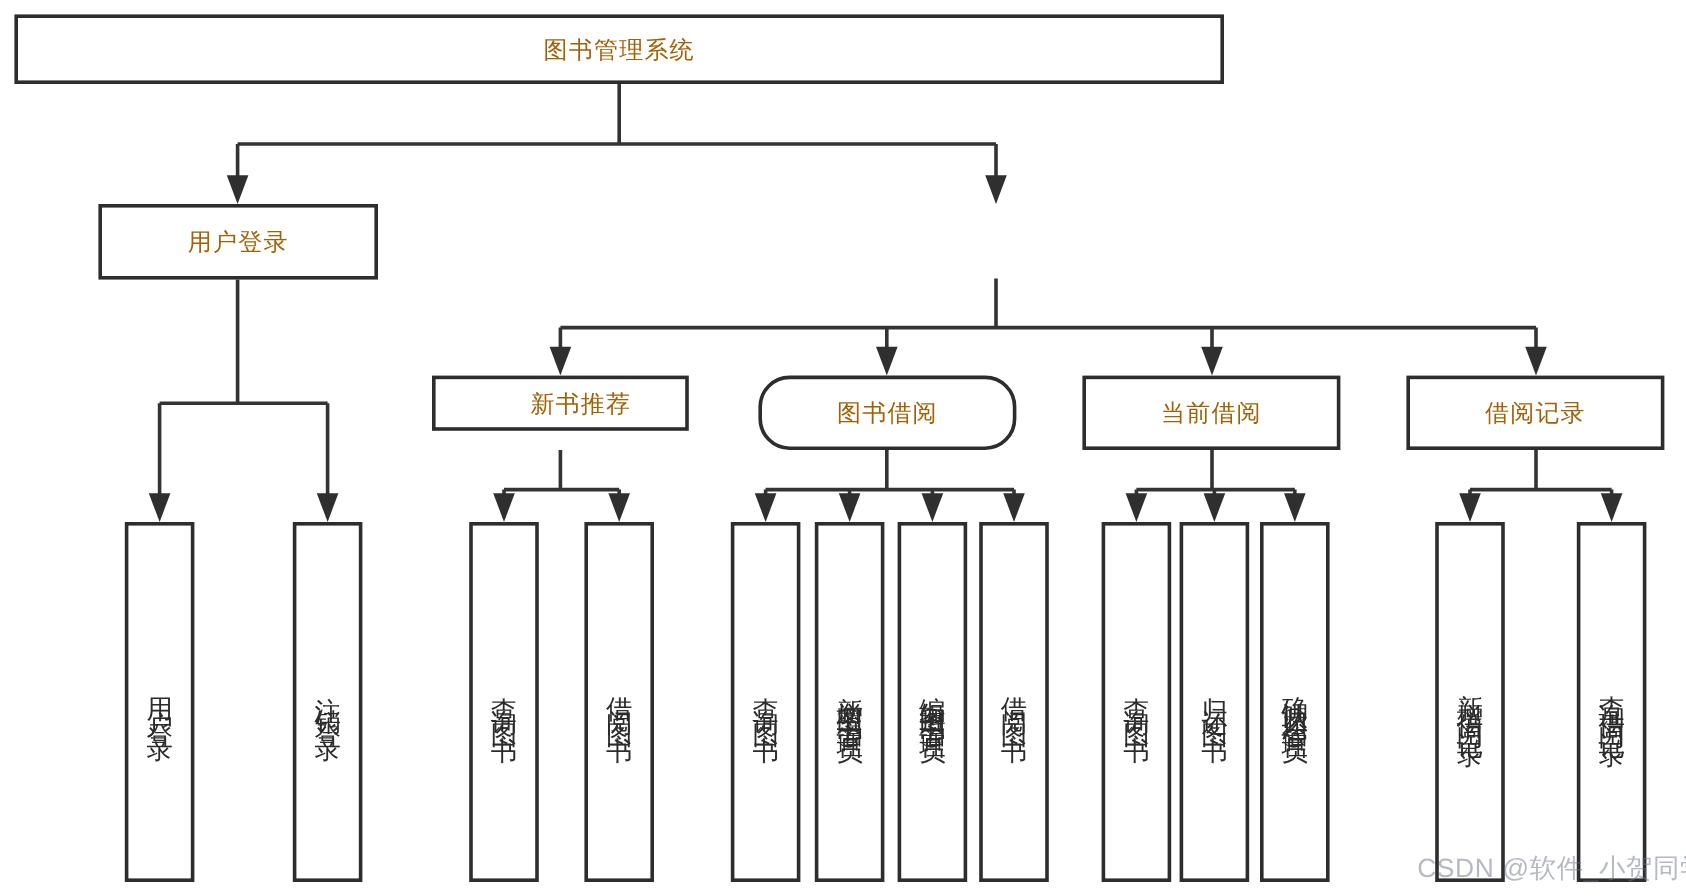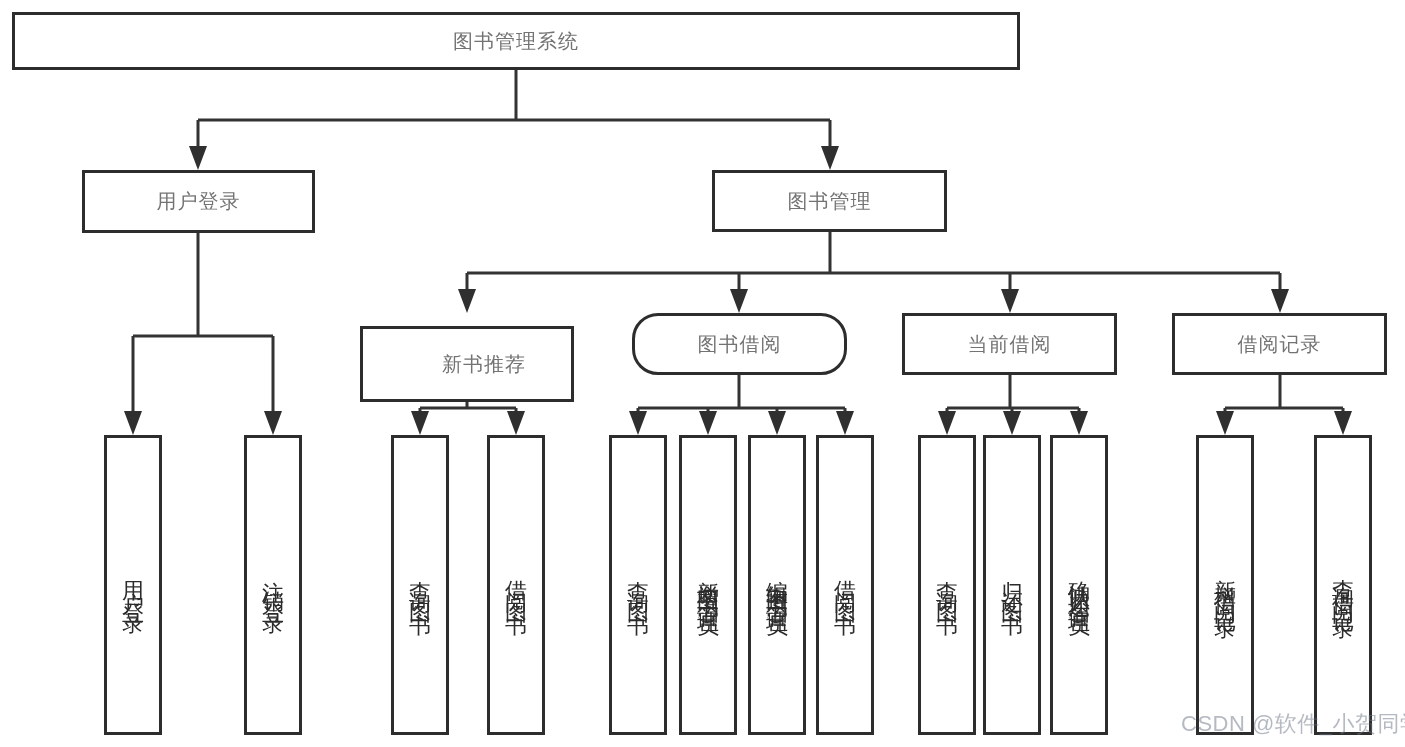--- a/index.html
+++ b/index.html
@@ -4,41 +4,41 @@
 <style>
   html,body{margin:0;padding:0;background:#ffffff;}
   .canvas{
     position:relative;width:1405px;height:747px;background:#ffffff;
     font-family:"Liberation Sans",sans-serif;color:#2b2b2b;overflow:hidden;
   }
   .edges{position:absolute;left:0;top:0;width:1405px;height:747px;}
   .node{
     position:absolute;box-sizing:border-box;background:#ffffff;
     border:3px solid #2d2d2d;display:flex;align-items:center;justify-content:center;
-    font-size:20px;letter-spacing:1px;color:#737373;z-index:2;
+    font-size:20px;letter-spacing:1px;color:#a16207;z-index:2;
   }
   .leaf{
     position:absolute;box-sizing:border-box;background:#ffffff;
     border:3px solid #2d2d2d;display:flex;align-items:center;justify-content:center;
     top:435px;width:58px;height:300px;z-index:2;
   }
   .vtext{
     writing-mode:vertical-rl;text-orientation:mixed;
     font-size:22px;color:#2b2b2b;line-height:1;white-space:nowrap;
   }
   .s4 .vtext{letter-spacing:11px;}
   .s6 .vtext{letter-spacing:8px;}
   .s9 .vtext{letter-spacing:5px;}
   .s10 .vtext{letter-spacing:5px;}
 
   
   #n-root{left:12px;top:12px;width:1008px;height:58px;}
   #n-login{left:82px;top:170px;width:233px;height:63px;}
   #n-mgmt{left:712px;top:170px;width:235px;height:62px;}
-  #n-newbook{left:360px;top:326px;width:214px;height:76px;padding-left:34px;}
+  #n-newbook{left:360px;top:313px;width:214px;height:46px;padding-left:34px;}
   #n-bookborrow{left:632px;top:313px;width:215px;height:62px;border-radius:26px;}
   #n-currentborrow{left:902px;top:313px;width:215px;height:62px;}
   #n-borrowrecords{left:1172px;top:313px;width:215px;height:62px;}
 
   #l-login{left:104px;}
   #l-logout{left:244px;}
   #l-nb-query{left:391px;}
   #l-nb-borrow{left:487px;}
   #l-bb-query{left:609px;}
   #l-bb-add{left:679px;}
@@ -97,21 +97,20 @@
       <polygon points="1003,411 1021,411 1012,435"></polygon>
       <polygon points="1070,411 1088,411 1079,435"></polygon>
       <polygon points="1216,411 1234,411 1225,435"></polygon>
       <polygon points="1334,411 1352,411 1343,435"></polygon>
     </g>
   </svg>
 
   <div class="node" id="n-root">图书管理系统</div>
 
   <div class="node" id="n-login">用户登录</div>
-  <div class="node" id="n-mgmt">图书管理</div>
 
   <div class="node" id="n-newbook">新书推荐</div>
   <div class="node" id="n-bookborrow">图书借阅</div>
   <div class="node" id="n-currentborrow">当前借阅</div>
   <div class="node" id="n-borrowrecords">借阅记录</div>
 
   <div class="leaf s4" id="l-login">
     <span class="vtext">用户登录</span>
   </div>
   <div class="leaf s4" id="l-logout">

